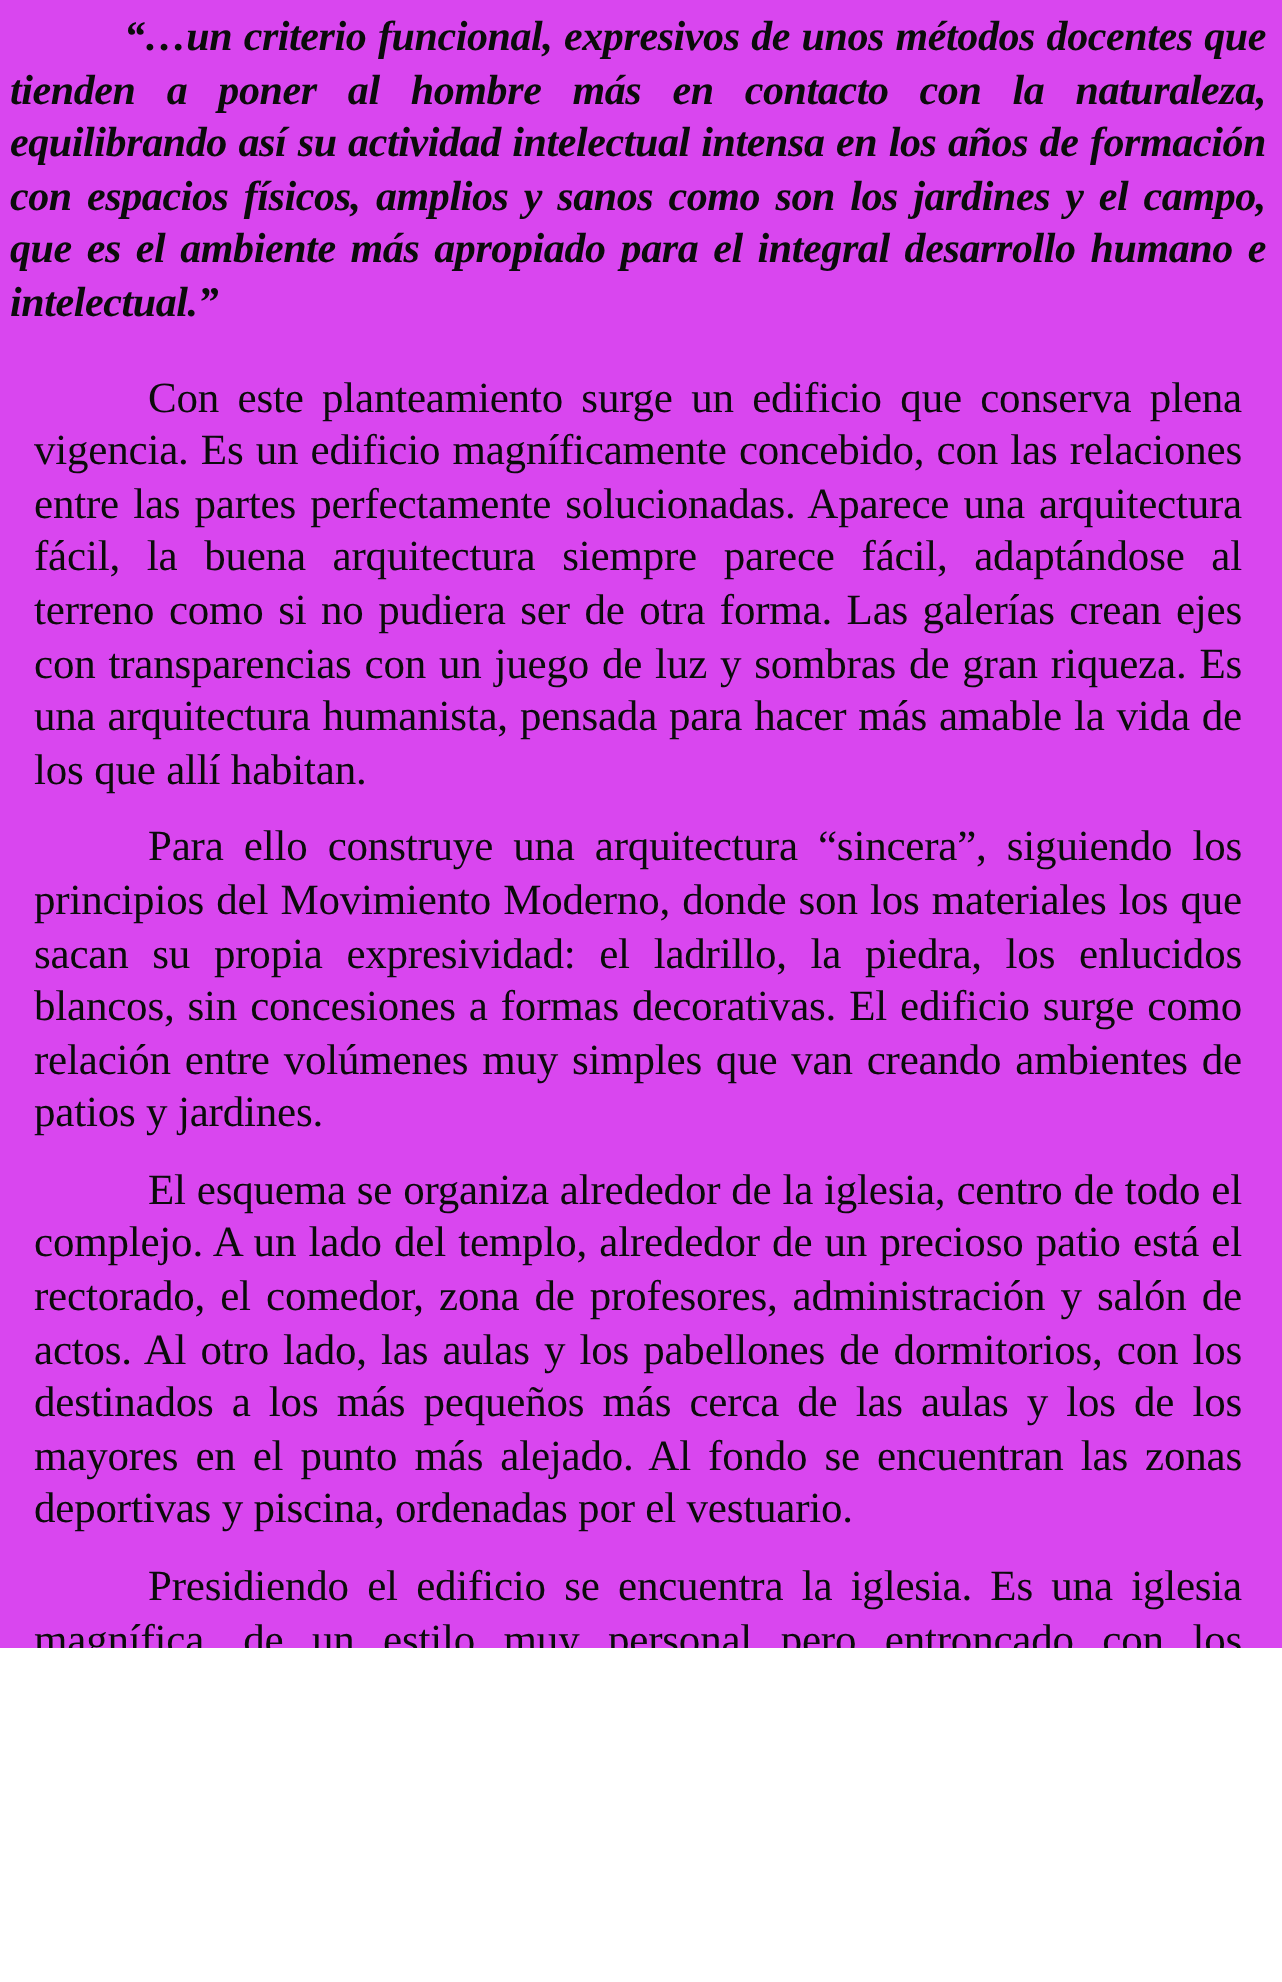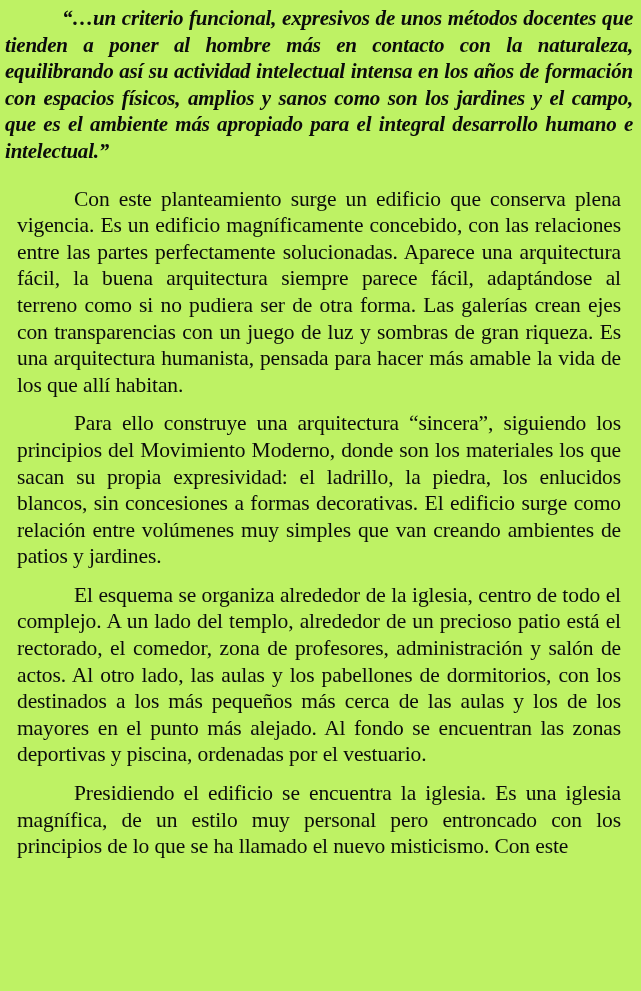--- a/index.html
+++ b/index.html
@@ -3,22 +3,22 @@
 <meta charset="utf-8">
 <style>
   html, body {
     margin: 0;
     padding: 0;
     background: #ffffff;
   }
   .page {
     position: relative;
     width: 641px;
-    height: 991px;
-    background: #bef264;
+    height: 824px;
+    background: #d946ef;
     overflow: hidden;
     box-sizing: border-box;
   }
   .text-column {
     position: absolute;
     top: 5px;
     left: 5px;
     width: 628px;
     color: #0b0b0b;
     font-family: "Liberation Serif", serif;

